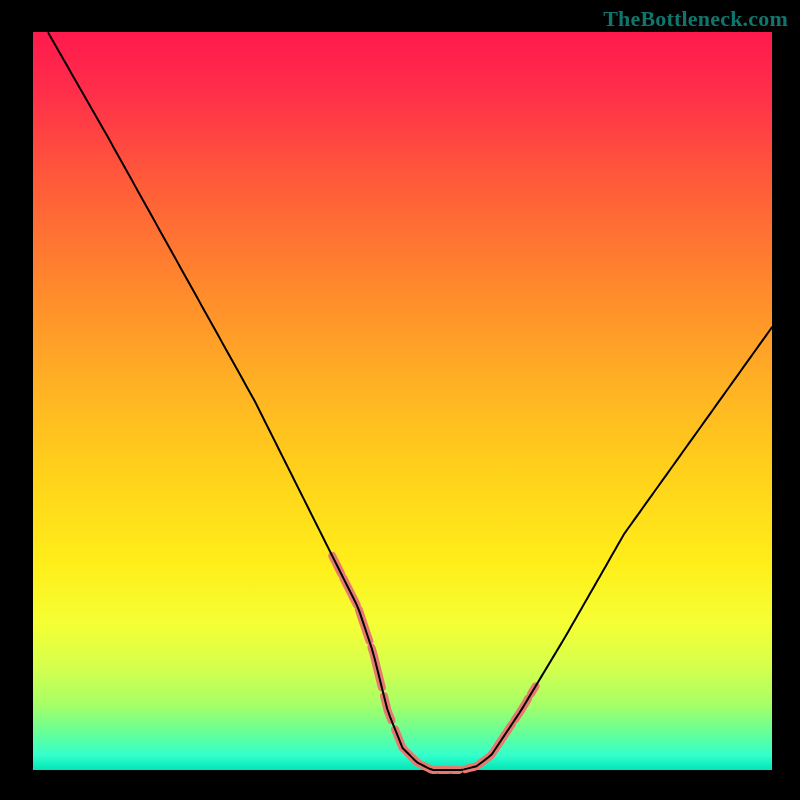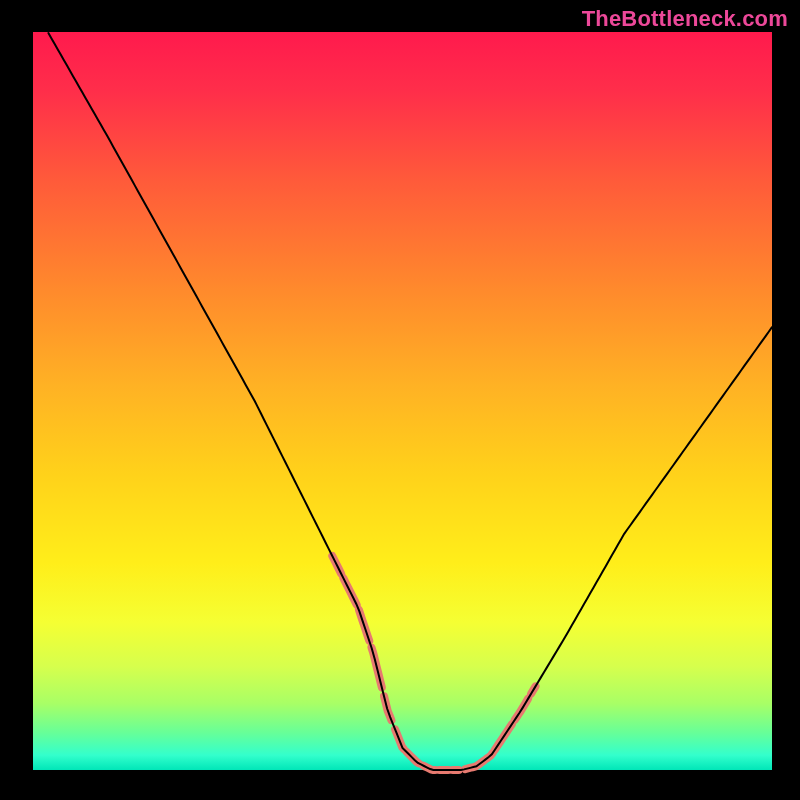--- a/index.html
+++ b/index.html
@@ -37,24 +37,24 @@
       #d6ff4d 86%,
       #a8ff66 91%,
       #66ff99 95%,
       #33ffcc 98%,
       #00e6b8 100%);
   }
   .watermark {
     position: absolute;
     top: 6px;
     right: 12px;
-    font-family: Liberation Sans, sans-serif;
+    font-family: Liberation Serif, serif;
     font-size: 22px;
     font-weight: 600;
-    color: #ec4899;
+    color: #0f766e;
     letter-spacing: 0.2px;
     user-select: none;
   }
   svg.curve-layer {
     position: absolute;
     left: 33px;
     top: 32px;
     width: 739px;
     height: 738px;
     overflow: visible;

